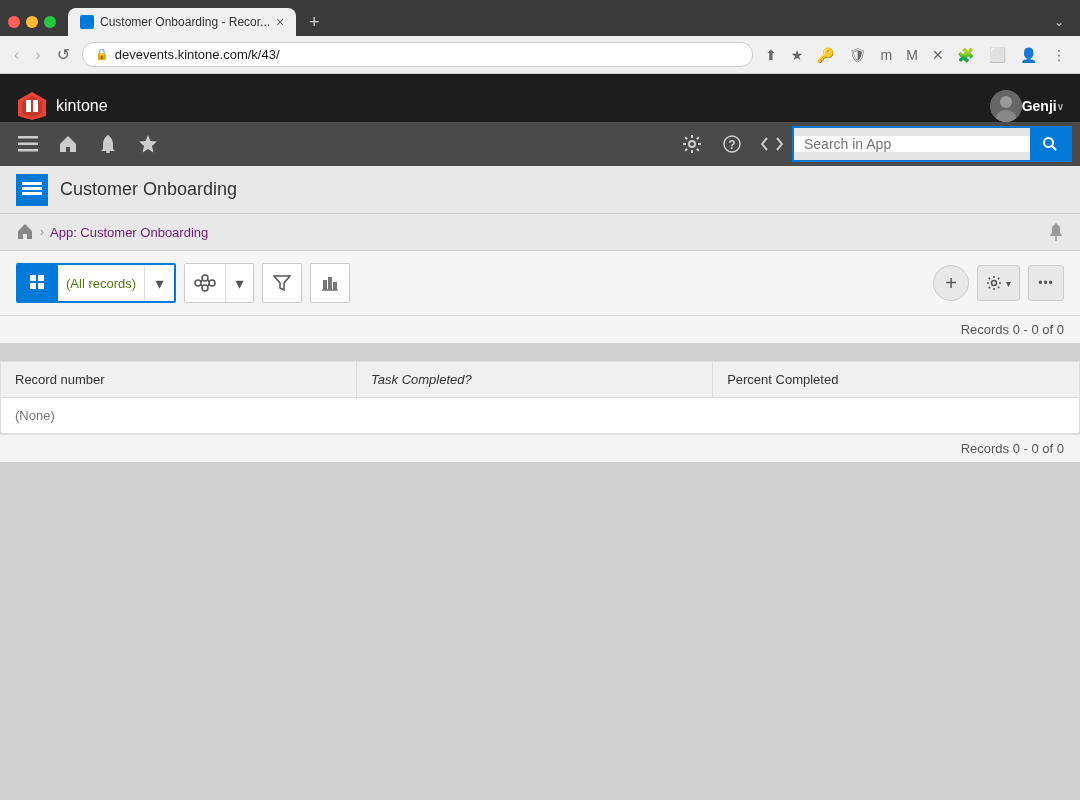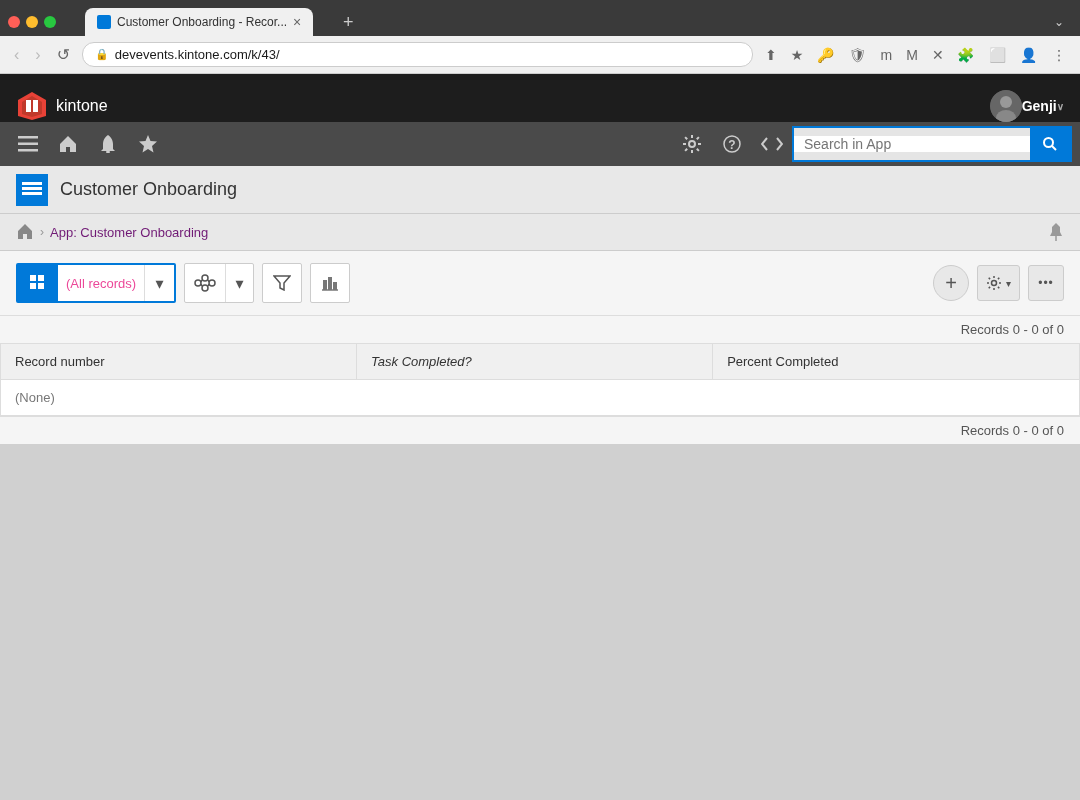--- a/index.html
+++ b/index.html
@@ -1,17 +1,17 @@
 <!DOCTYPE html>
 <html><head>
   <meta charset="utf-8">
   <style>
     * { margin: 0; padding: 0; box-sizing: border-box; }
     body { font-family: -apple-system, BlinkMacSystemFont, 'Segoe UI', sans-serif; background: #d0d0d0; width: 1080px; height: 800px; overflow: hidden; }
-    .tab-bar { display: flex; align-items: center; padding: 8px 8px 0 8px; gap: 21px; background: #3a3a3a; }
+    .tab-bar { display: flex; align-items: center; padding: 8px 8px 0 8px; gap: 4px; background: #3a3a3a; }
     .window-controls { display: flex; gap: 6px; align-items: center; margin-right: 8px; }
     .wc { width: 12px; height: 12px; border-radius: 50%; }
     .wc-red { background: #ff5f57; }
     .wc-yellow { background: #ffbd2e; }
     .wc-green { background: #28c840; }
     .tab { display: flex; align-items: center; gap: 6px; background: #f0f0f0; border-radius: 8px 8px 0 0; padding: 6px 12px; font-size: 12px; color: #333; min-width: 200px; max-width: 240px; }
     .tab-icon { width: 14px; height: 14px; background: #0079d9; border-radius: 2px; flex-shrink: 0; }
     .tab-title { flex: 1; overflow: hidden; text-overflow: ellipsis; white-space: nowrap; }
     .tab-close { color: #666; font-size: 14px; cursor: pointer; }
     .tab-new { color: #ccc; font-size: 18px; width: 28px; height: 28px; display: flex; align-items: center; justify-content: center; cursor: pointer; }
@@ -54,37 +54,37 @@
     
     .breadcrumb-row { display: flex; align-items: center; padding: 8px 16px; background: #e8e8e8; border-bottom: 1px solid #ccc; }
     .breadcrumb-sep { color: #999; margin: 0 6px; font-size: 12px; }
     .breadcrumb-text { font-size: 13px; color: #701a75; }
     .breadcrumb-spacer { flex: 1; }
 
     
     .toolbar { display: flex; align-items: center; padding: 12px 16px; background: #f5f5f5; gap: 8px; border-bottom: 1px solid #ddd; }
     .view-selector { display: flex; align-items: center; background: white; border: 2px solid #0079d9; height: 40px; border-radius: 2px; overflow: hidden; }
     .view-grid-icon { width: 40px; height: 40px; background: #0079d9; display: flex; align-items: center; justify-content: center; cursor: pointer; }
-    .view-label { padding: 0 8px; font-size: 13px; color: #ec4899; flex: 1; white-space: nowrap; }
+    .view-label { padding: 0 8px; font-size: 13px; color: #4d7c0f; flex: 1; white-space: nowrap; }
     .view-dropdown-btn { width: 30px; height: 40px; border-left: 1px solid #ddd; display: flex; align-items: center; justify-content: center; cursor: pointer; color: #555; }
     .graph-btn { display: flex; align-items: center; background: white; border: 1px solid #ccc; height: 40px; border-radius: 2px; overflow: hidden; }
     .graph-icon-part { width: 40px; height: 40px; display: flex; align-items: center; justify-content: center; cursor: pointer; color: #555; }
     .graph-dropdown { width: 28px; height: 40px; border-left: 1px solid #ddd; display: flex; align-items: center; justify-content: center; cursor: pointer; color: #555; }
     .filter-btn { width: 40px; height: 40px; background: white; border: 1px solid #ccc; border-radius: 2px; display: flex; align-items: center; justify-content: center; cursor: pointer; color: #555; }
     .chart-btn { width: 40px; height: 40px; background: white; border: 1px solid #ccc; border-radius: 2px; display: flex; align-items: center; justify-content: center; cursor: pointer; color: #555; }
     .toolbar-spacer { flex: 1; }
     .add-btn { width: 36px; height: 36px; background: #e8e8e8; border: 1px solid #ccc; border-radius: 50%; display: flex; align-items: center; justify-content: center; cursor: pointer; color: #555; font-size: 20px; }
     .settings-btn { display: flex; align-items: center; background: #e8e8e8; border: 1px solid #ccc; border-radius: 3px; height: 36px; padding: 0 8px; gap: 4px; cursor: pointer; color: #555; }
     .more-btn { width: 36px; height: 36px; background: #e8e8e8; border: 1px solid #ccc; border-radius: 3px; display: flex; align-items: center; justify-content: center; cursor: pointer; color: #555; font-size: 16px; }
 
     
     .records-info { text-align: right; padding: 6px 16px; font-size: 13px; color: #555; background: #f5f5f5; }
 
     
-    .data-table { width: 100%; border-collapse: collapse; background: white; }
+    .data-table { width: 100%; border-collapse: collapse; background: white; margin-top: 18px; }
     .data-table th { background: #f0f0f0; border: 1px solid #ddd; padding: 10px 14px; text-align: left; font-size: 13px; font-weight: 500; color: #333; }
     .data-table td { border: 1px solid #ddd; padding: 10px 14px; font-size: 13px; color: #555; }
     .data-table .none-row td { color: #777; font-style: normal; }
 
     
     .records-info-bottom { text-align: right; padding: 6px 16px; font-size: 13px; color: #555; background: #f5f5f5; border-top: 1px solid #ddd; }
 
     
     .empty-area { background: #d0d0d0; flex: 1; height: 260px; }
   </style>

